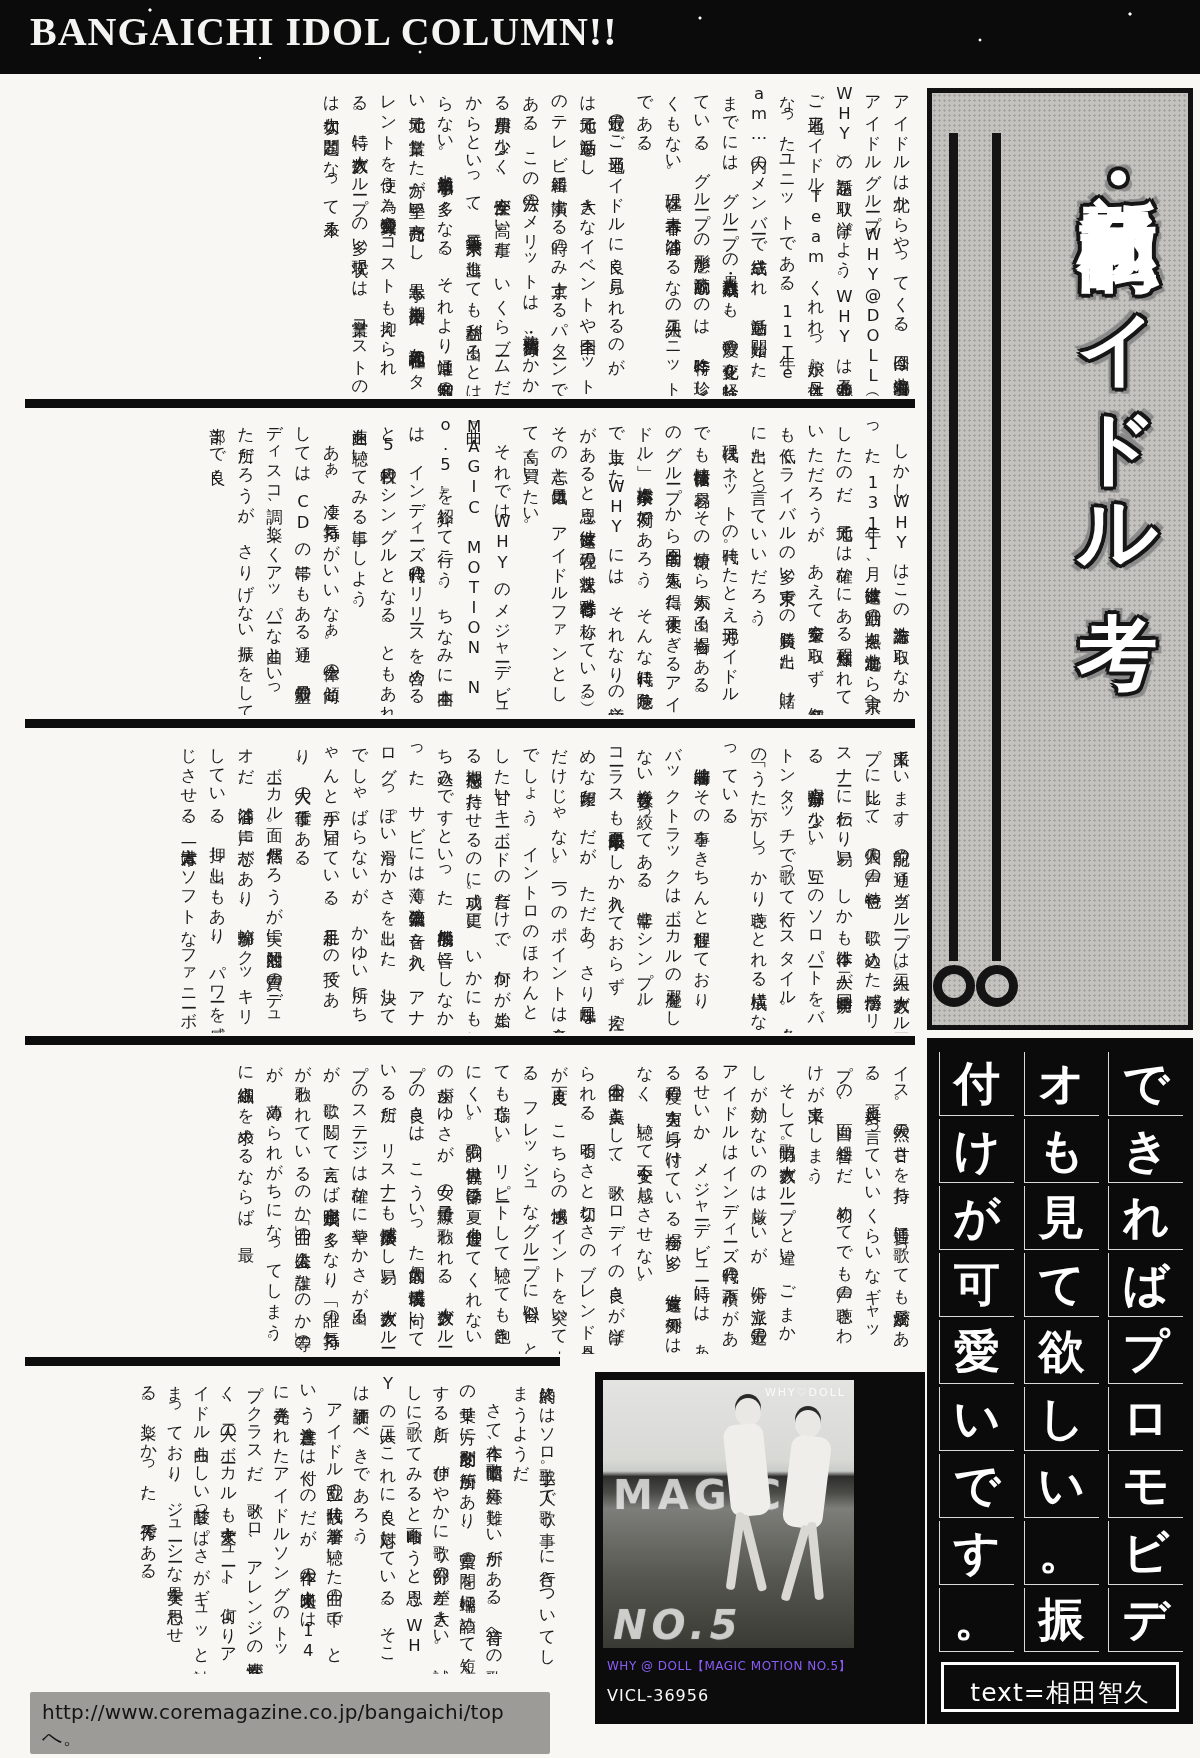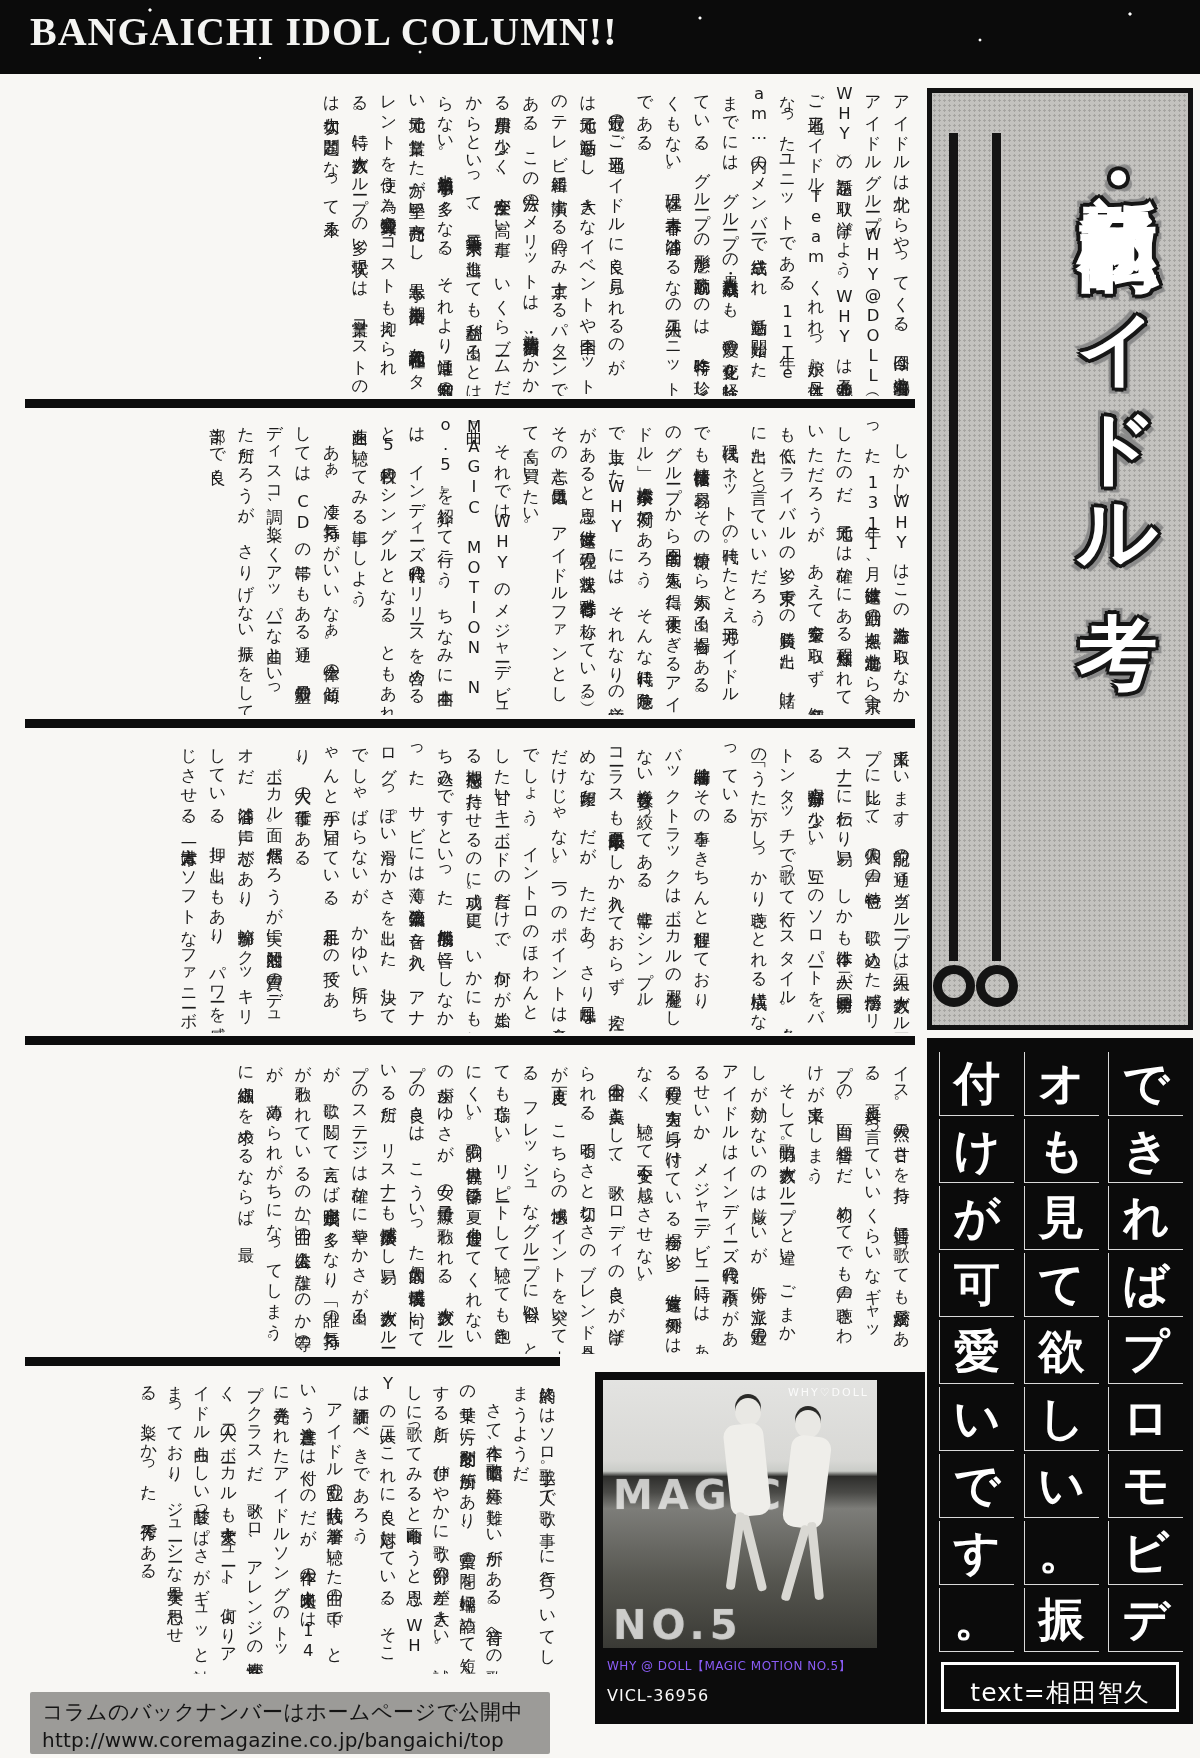--- a/index.html
+++ b/index.html
@@ -45,25 +45,25 @@
   #quotebox{position:absolute;left:927px;top:1038px;width:266px;height:686px;background:#0b0b0b;box-sizing:border-box;}
   #quote-grid{position:absolute;left:12px;top:14px;right:10px;display:flex;flex-direction:row-reverse;justify-content:space-between;}
   .q-col{display:flex;flex-direction:column;}
   .q-cell{width:74px;height:63px;margin-bottom:3px;border-left:1px solid rgba(255,255,255,.85);
      border-bottom:1px solid rgba(255,255,255,.85);display:flex;align-items:center;justify-content:center;
      color:#fff;font-family:"DejaVu Serif","Liberation Serif",serif;font-weight:bold;font-size:46px;}
   #creditbox{position:absolute;left:14px;right:14px;bottom:12px;height:44px;border:3px solid #fff;
      display:flex;align-items:flex-end;justify-content:center;color:#fff;font-size:25px;letter-spacing:1px;}
   
   #cd{position:absolute;left:595px;top:1372px;width:330px;height:352px;background:#0c0c0c;}
-  #cd-photo{position:absolute;left:8px;top:8px;width:274px;height:268px;overflow:hidden;
+  #cd-photo{position:absolute;left:8px;top:8px;width:251px;height:268px;overflow:hidden;
      background:linear-gradient(180deg,#e3e3e1 0%,#d8d8d5 30%,#caccc8 34%,#2e2e2c 36%,#4a4a47 42%,#7d7d79 48%,#55554f 75%,#3a3a35 100%);}
   .cover-line{position:absolute;left:10px;color:rgba(240,240,238,.55);font-size:40px;letter-spacing:5px;font-weight:bold;
      text-shadow:0 0 1px rgba(255,255,255,.5);}
-  #cover-line-0{top:92px;} #cover-line-1{top:160px;} #cover-line-2{top:222px;}
+  #cover-line-0{top:92px;} #cover-line-1{top:160px;} #cover-line-2{top:222px;font-style:italic;}
   #cd-logo{position:absolute;right:8px;top:6px;color:rgba(255,255,255,.85);font-size:11px;letter-spacing:2px;}
   .dancer{position:absolute;}
   .dancer .head{position:absolute;width:26px;height:28px;background:#e9e8e4;border-radius:50%;box-shadow:0 -4px 0 #2a2a28;}
   .dancer .body{position:absolute;width:40px;height:92px;background:#efeeea;border-radius:12px;}
   .dancer .leg{position:absolute;width:9px;height:78px;background:#d9d8d3;border-radius:4px;}
   #dancer-1{left:120px;top:18px;}
   #dancer-1 .head{left:12px;top:0;}
   #dancer-1 .body{left:4px;top:26px;transform:rotate(-6deg);}
   #dancer-1 .leg.l1{left:8px;top:114px;transform:rotate(8deg);}
   #dancer-1 .leg.l2{left:26px;top:116px;transform:rotate(-14deg);}
@@ -184,17 +184,16 @@
         <div class="body"></div>
         <div class="leg l1"></div>
         <div class="leg l2"></div>
       </div>
     </div>
     <div id="cd-caption">WHY @ DOLL【MAGIC MOTION NO.5】</div>
     <div id="cd-catalog">VICL-36956</div>
   </div>
 
   <div id="footerbox">
-    <div class="f1">コラムのバックナンバーはホームページで公開中</div>
     <div class="f2">http://www.coremagazine.co.jp/bangaichi/top へ。</div>
   </div>
 
 </div>
 
 </body></html>

